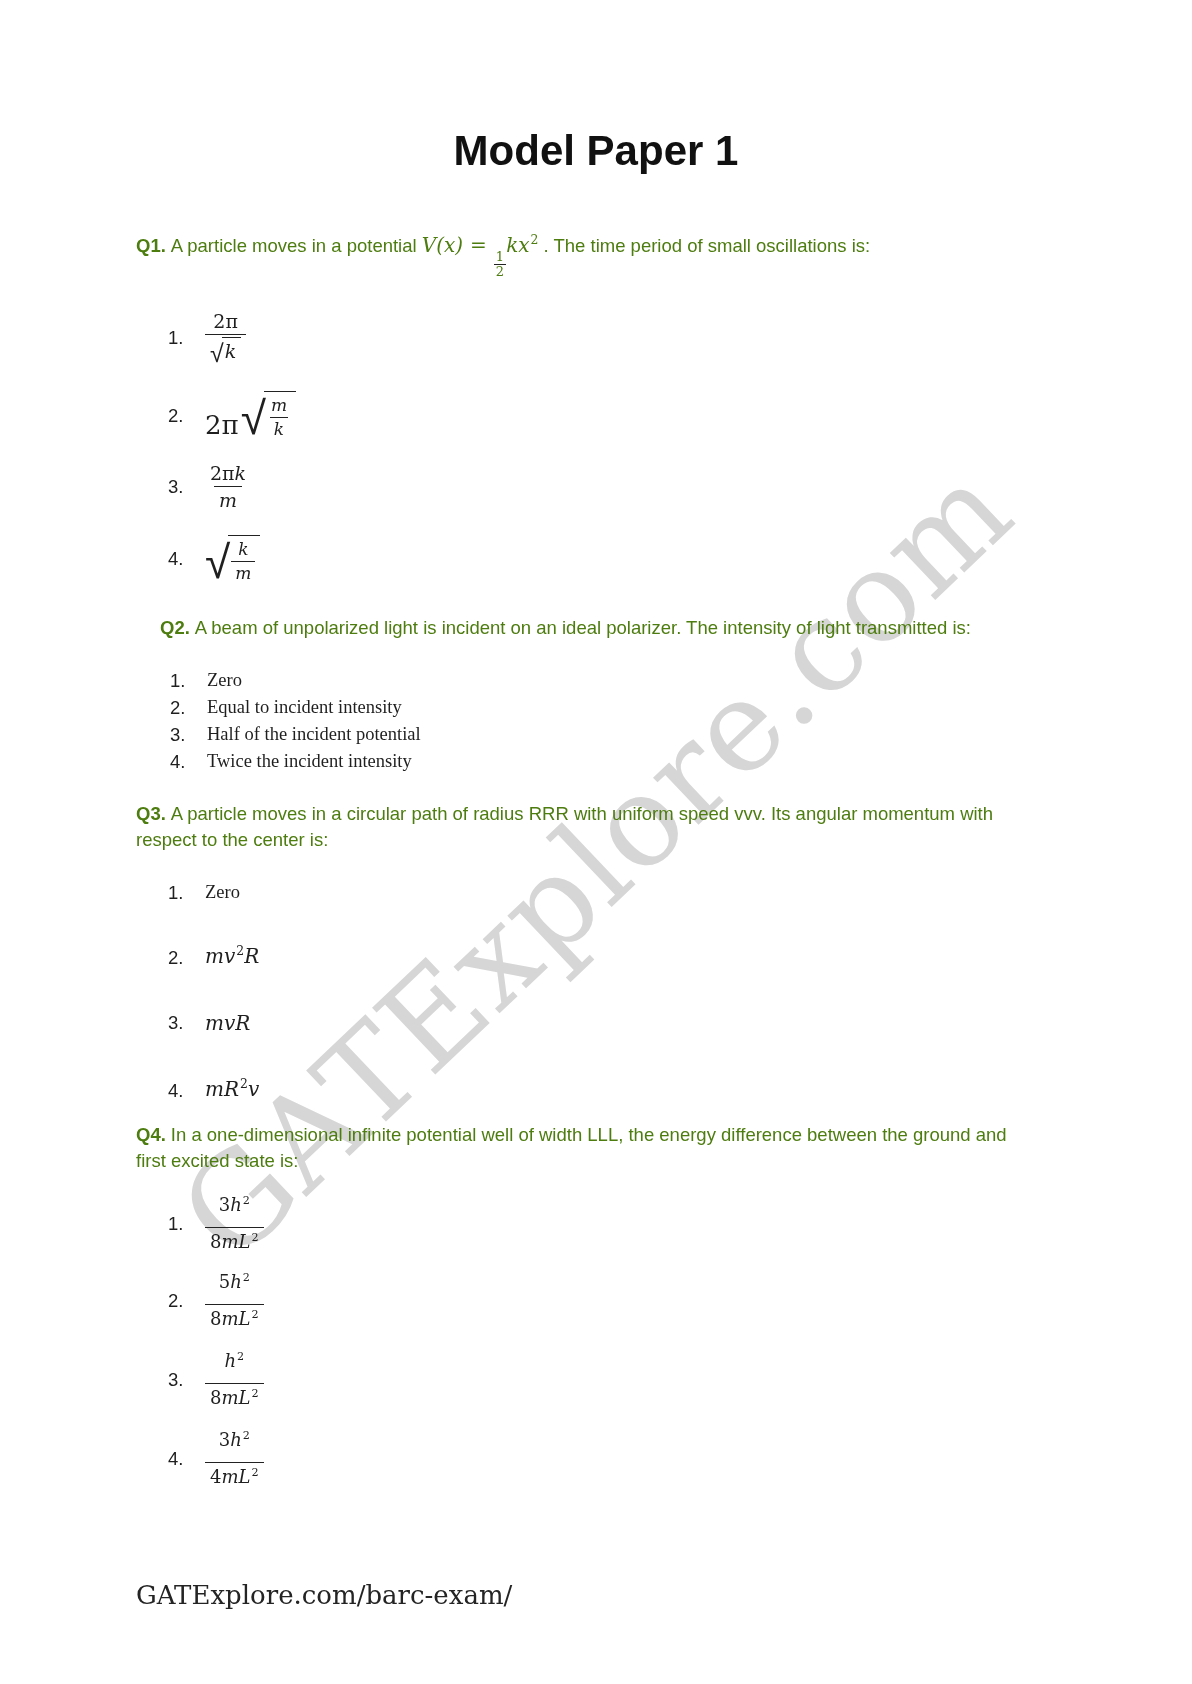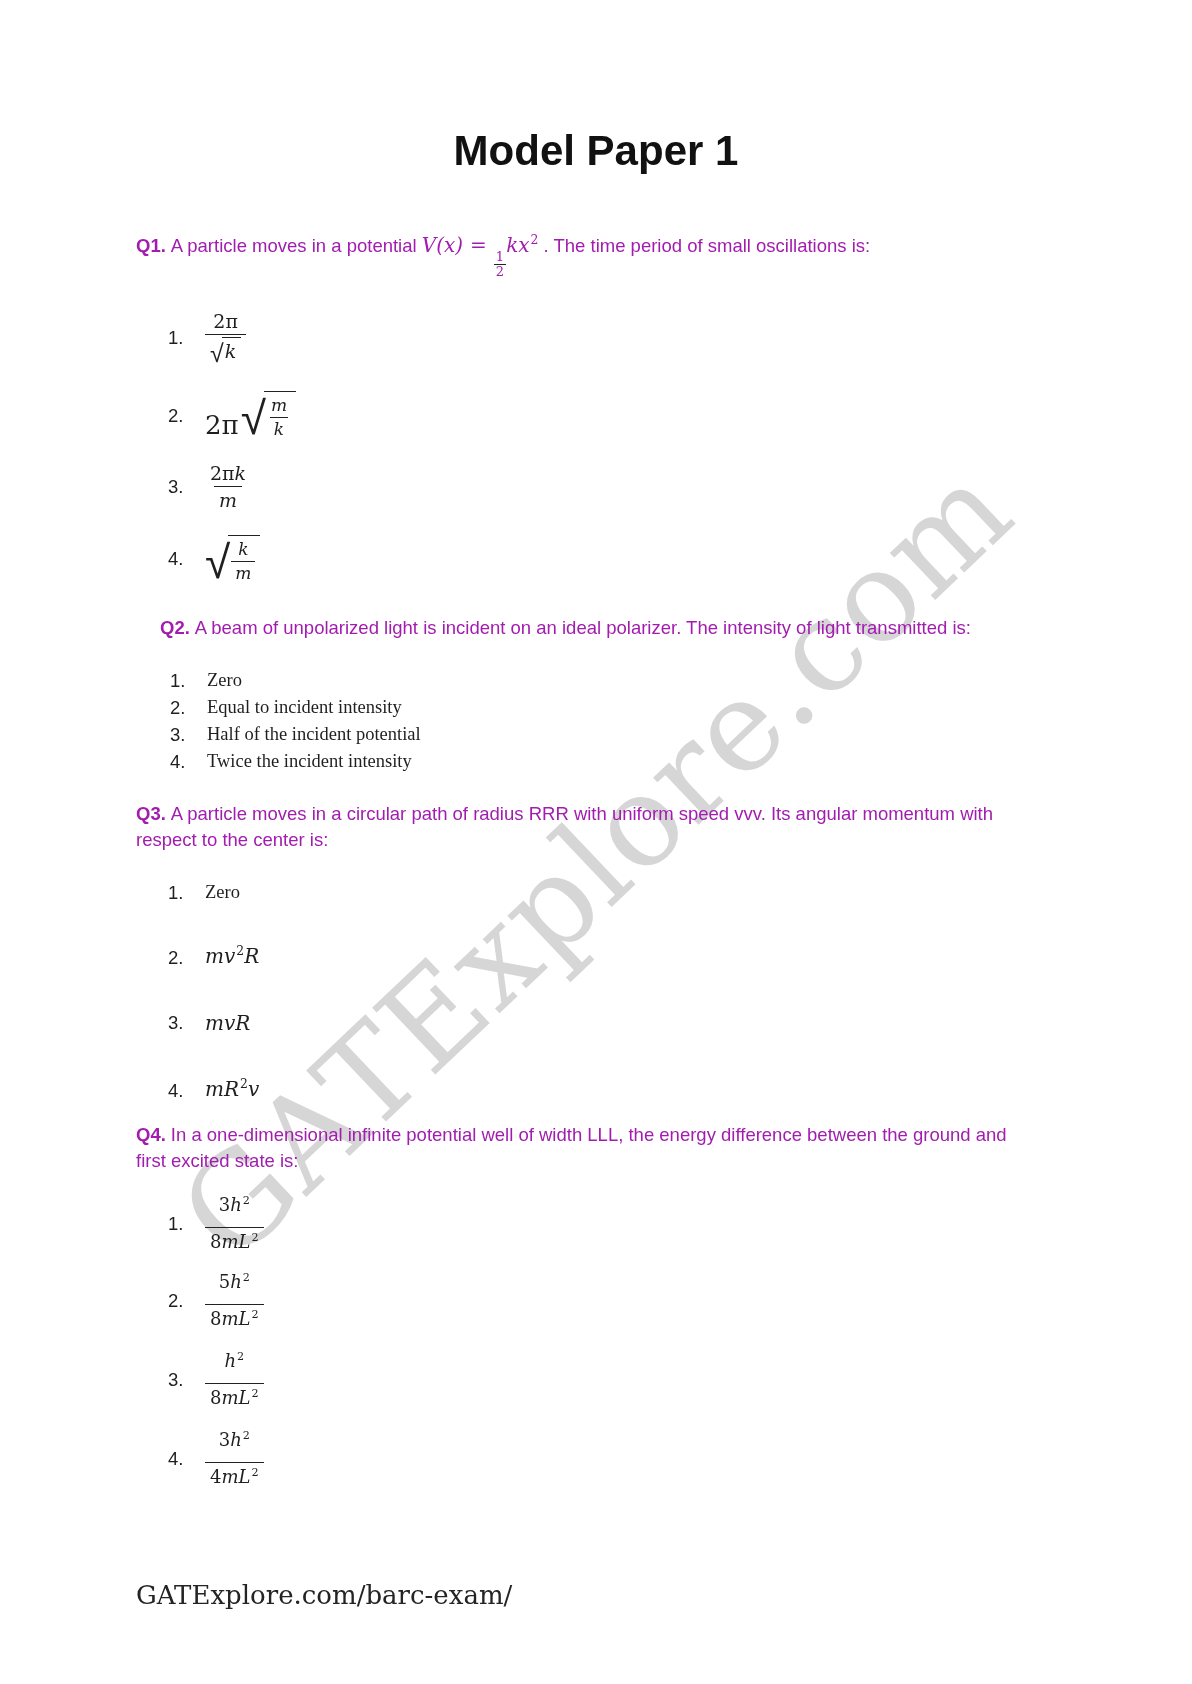--- a/index.html
+++ b/index.html
@@ -41,21 +41,21 @@
     line-height: 50px;
     font-weight: bold;
     color: #111111;
   }
 
   .question {
     margin: 0;
     max-width: 880px;
     font-size: 18.5px;
     line-height: 26px;
-    color: #a21caf;
+    color: #4d7c0f;
   }
   .q-first { margin-top: 56px; }
   .qlabel { font-weight: bold; margin-right: 5px; }
 
   
   .opt-row { display: flex; align-items: center; padding-left: 32px; }
   .opt-num { width: 37px; flex: none; font-size: 18.5px; color: #1f1f1f; }
 
   
   .text-opts { margin-top: 26px; }

